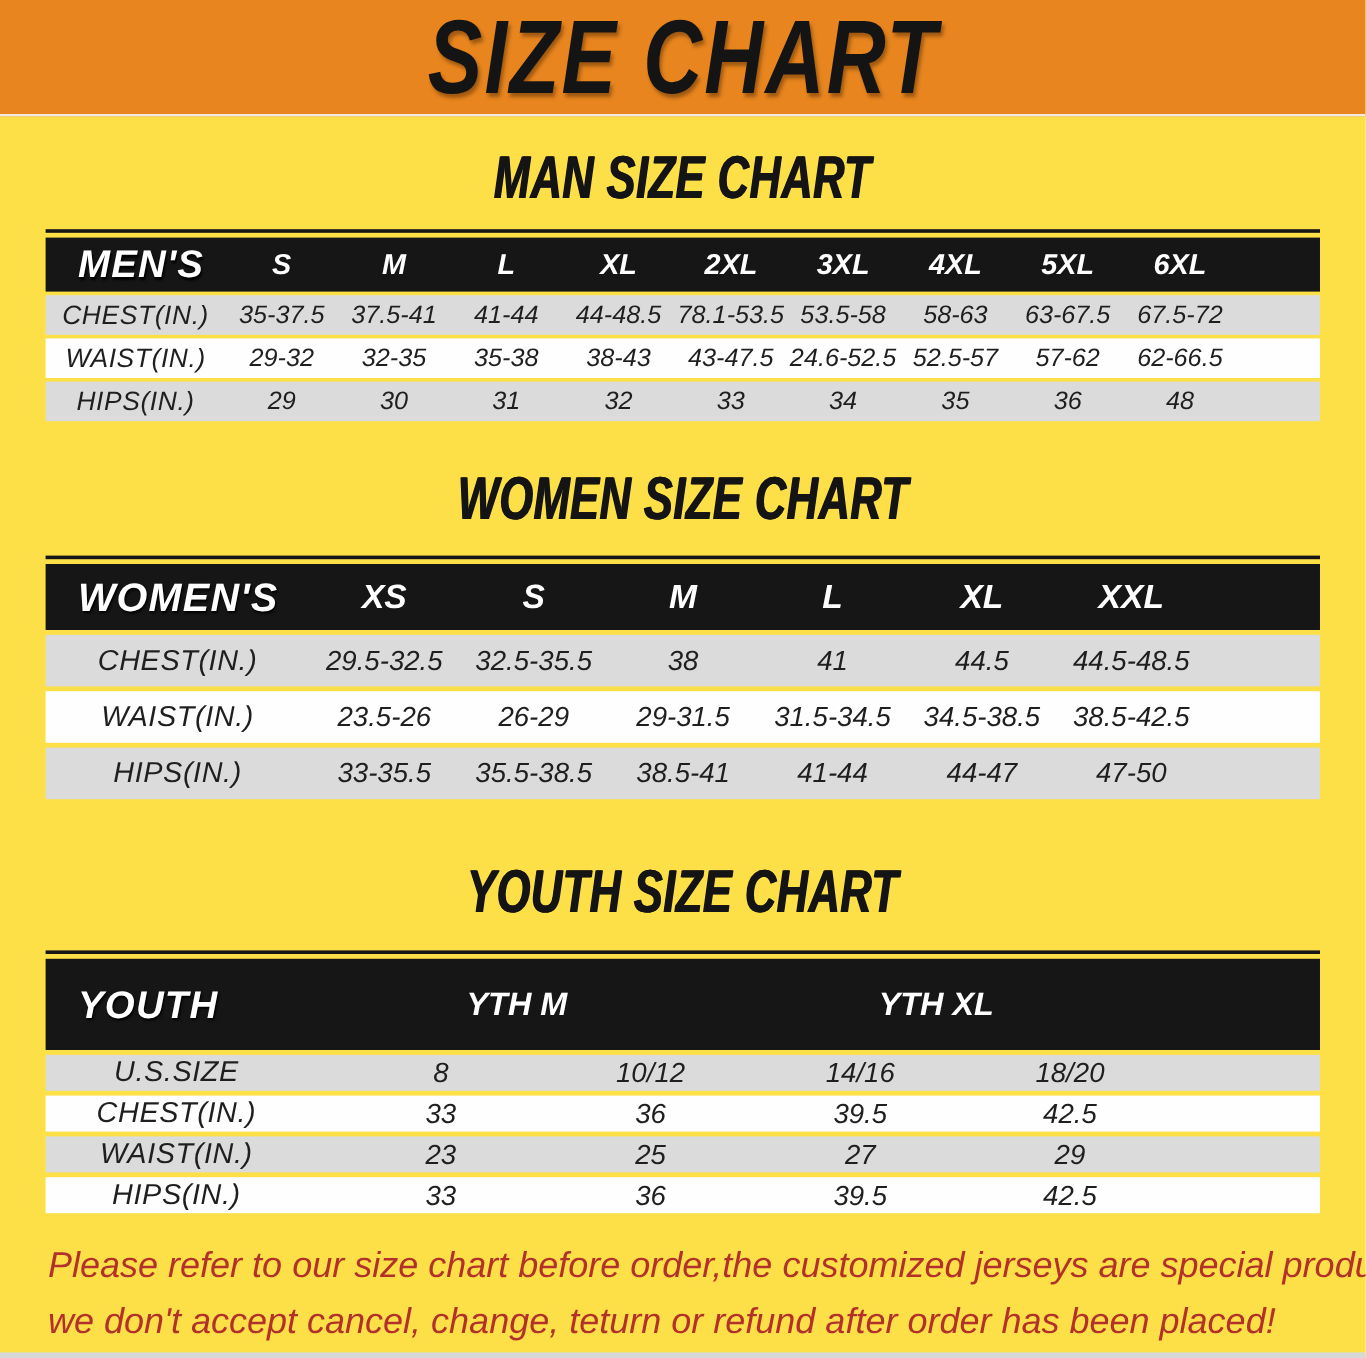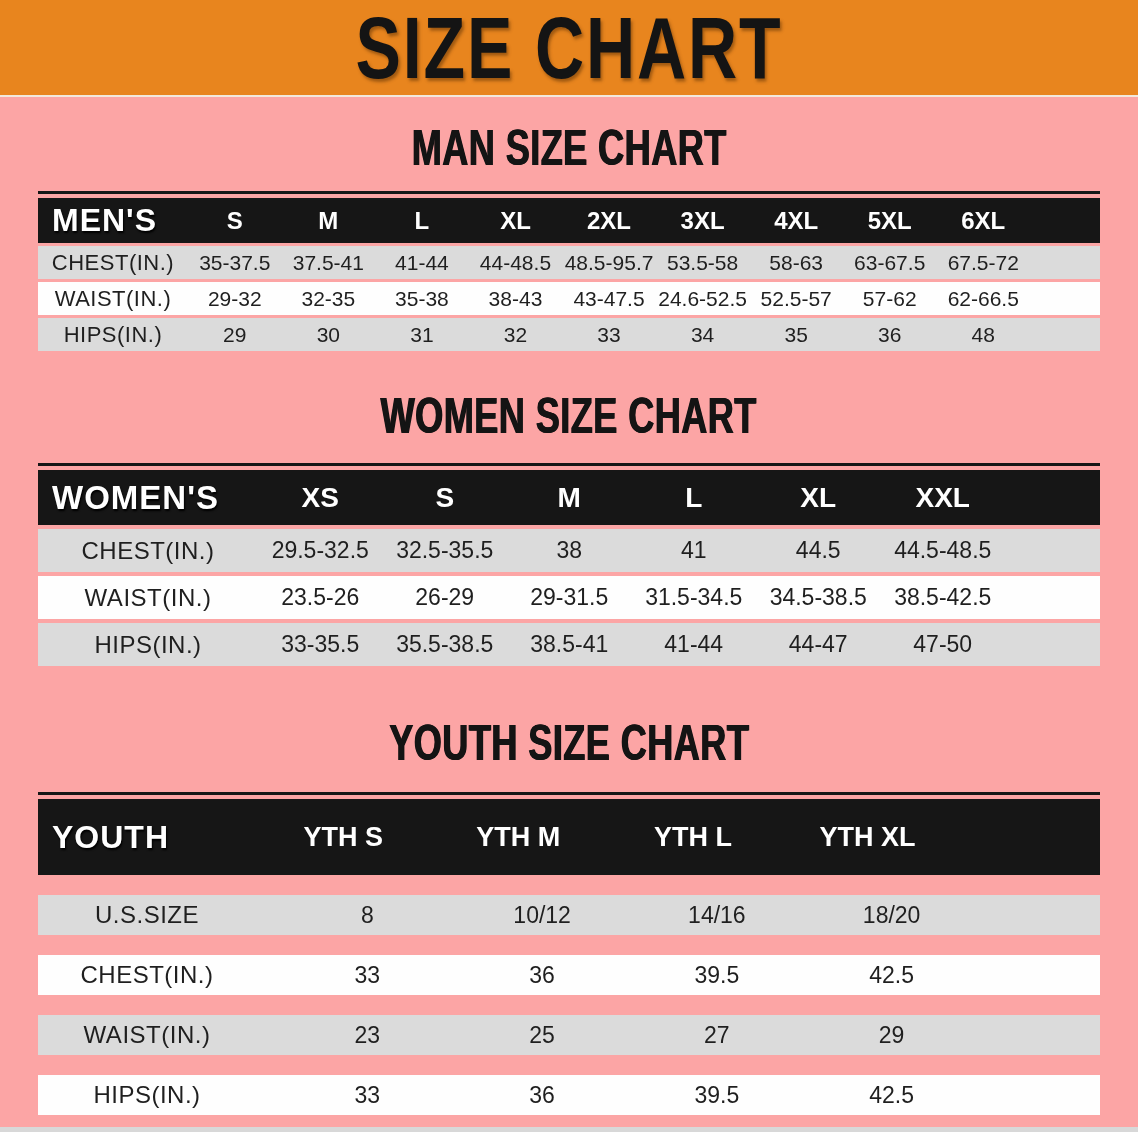--- a/index.html
+++ b/index.html
@@ -3,21 +3,21 @@
 <meta charset="utf-8">
 <style>
   * { margin:0; padding:0; box-sizing:border-box; }
   html,body { background:#ffffff; }
   body {
     width:1138px; height:1132px;
     font-family:"Liberation Sans", sans-serif;
     overflow:hidden;
     position:relative;
   }
-  .canvas { width:1138px; height:1132px; background:#fca5a5; }
+  .canvas { width:1138px; height:1132px; background:#fde047;font-style:italic; }
 
   
   .banner {
     height:97px;
     background:var(--banner-bg,#E8851E);
     display:flex; align-items:center; justify-content:center;
     border-bottom:2px solid #f3e9dc;
   }
   .banner h1 {
     font-size:74px; font-weight:bold; color:#141414;
@@ -55,21 +55,21 @@
   .trow.plain  { background:var(--row-plain,#FEFEFE); }
 
   .tcell {
     flex:1 1 0; text-align:center;
     display:flex; align-items:center; justify-content:center;
     white-space:nowrap;
   }
   .tcell:first-child { flex:0 0 var(--labelw,160px); }
   .thead .tcell { font-weight:bold; }
   .thead .tlabel {
-    justify-content:flex-start; padding-left:14px;
+    justify-content:flex-start; padding-left:27px;
     letter-spacing:1px; text-shadow:1px 2px 2px #000;
   }
   .tdata .rowlabel { letter-spacing:0.5px; }
 
   
   .t-men { --labelw:150px; }
   .t-men .trow { padding-right:70px; }
   .t-men .thead { height:45px; font-size:24px; }
   .t-men .thead .tlabel { font-size:32px; }
   .t-men .tdata { height:33px; font-size:21px; }
@@ -81,21 +81,21 @@
   .t-women .thead { height:55px; font-size:28px; }
   .t-women .thead .tlabel { font-size:33px; }
   .t-women .tdata { height:43px; margin-top:4px; font-size:23px; }
   .t-women .tdata .rowlabel { font-size:24px; }
 
   
   .t-youth { margin-top:24px; --labelw:218px; }
   .t-youth .trow { padding-right:145px; }
   .t-youth .thead { height:76px; font-size:27px; }
   .t-youth .thead .tlabel { font-size:32px; }
-  .t-youth .tdata { height:40px; margin-top:20px; font-size:23px;gap:48px; }
+  .t-youth .tdata { height:30px; margin-top:4px; font-size:23px;gap:48px; }
   .t-youth .tdata .rowlabel { font-size:24px; }
 
   
   .disclaimer {
     margin-top:20px; padding:0 40px;
     color:var(--disclaimer-text,#B3312B);
     font-size:30px; line-height:47px; font-weight:normal;
   }
   .disclaimer p { white-space:nowrap; }
 
@@ -129,21 +129,21 @@
           <div class="tcell">4XL</div>
           <div class="tcell">5XL</div>
           <div class="tcell">6XL</div>
         </div>
         <div class="trow tdata shaded">
           <div class="tcell rowlabel">CHEST(IN.)</div>
           <div class="tcell">35-37.5</div>
           <div class="tcell">37.5-41</div>
           <div class="tcell">41-44</div>
           <div class="tcell">44-48.5</div>
-          <div class="tcell">48.5-95.7</div>
+          <div class="tcell">78.1-53.5</div>
           <div class="tcell">53.5-58</div>
           <div class="tcell">58-63</div>
           <div class="tcell">63-67.5</div>
           <div class="tcell">67.5-72</div>
         </div>
         <div class="trow tdata plain">
           <div class="tcell rowlabel">WAIST(IN.)</div>
           <div class="tcell">29-32</div>
           <div class="tcell">32-35</div>
           <div class="tcell">35-38</div>
@@ -213,23 +213,21 @@
       </div>
   </section>
 
   <section>
     <div class="section-title st-youth">
       <span>YOUTH SIZE CHART</span>
     </div>
     <div class="size-table t-youth">
         <div class="trow thead">
           <div class="tcell tlabel">YOUTH</div>
-          <div class="tcell">YTH S</div>
           <div class="tcell">YTH M</div>
-          <div class="tcell">YTH L</div>
           <div class="tcell">YTH XL</div>
         </div>
         <div class="trow tdata shaded">
           <div class="tcell rowlabel">U.S.SIZE</div>
           <div class="tcell">8</div>
           <div class="tcell">10/12</div>
           <div class="tcell">14/16</div>
           <div class="tcell">18/20</div>
         </div>
         <div class="trow tdata plain">

